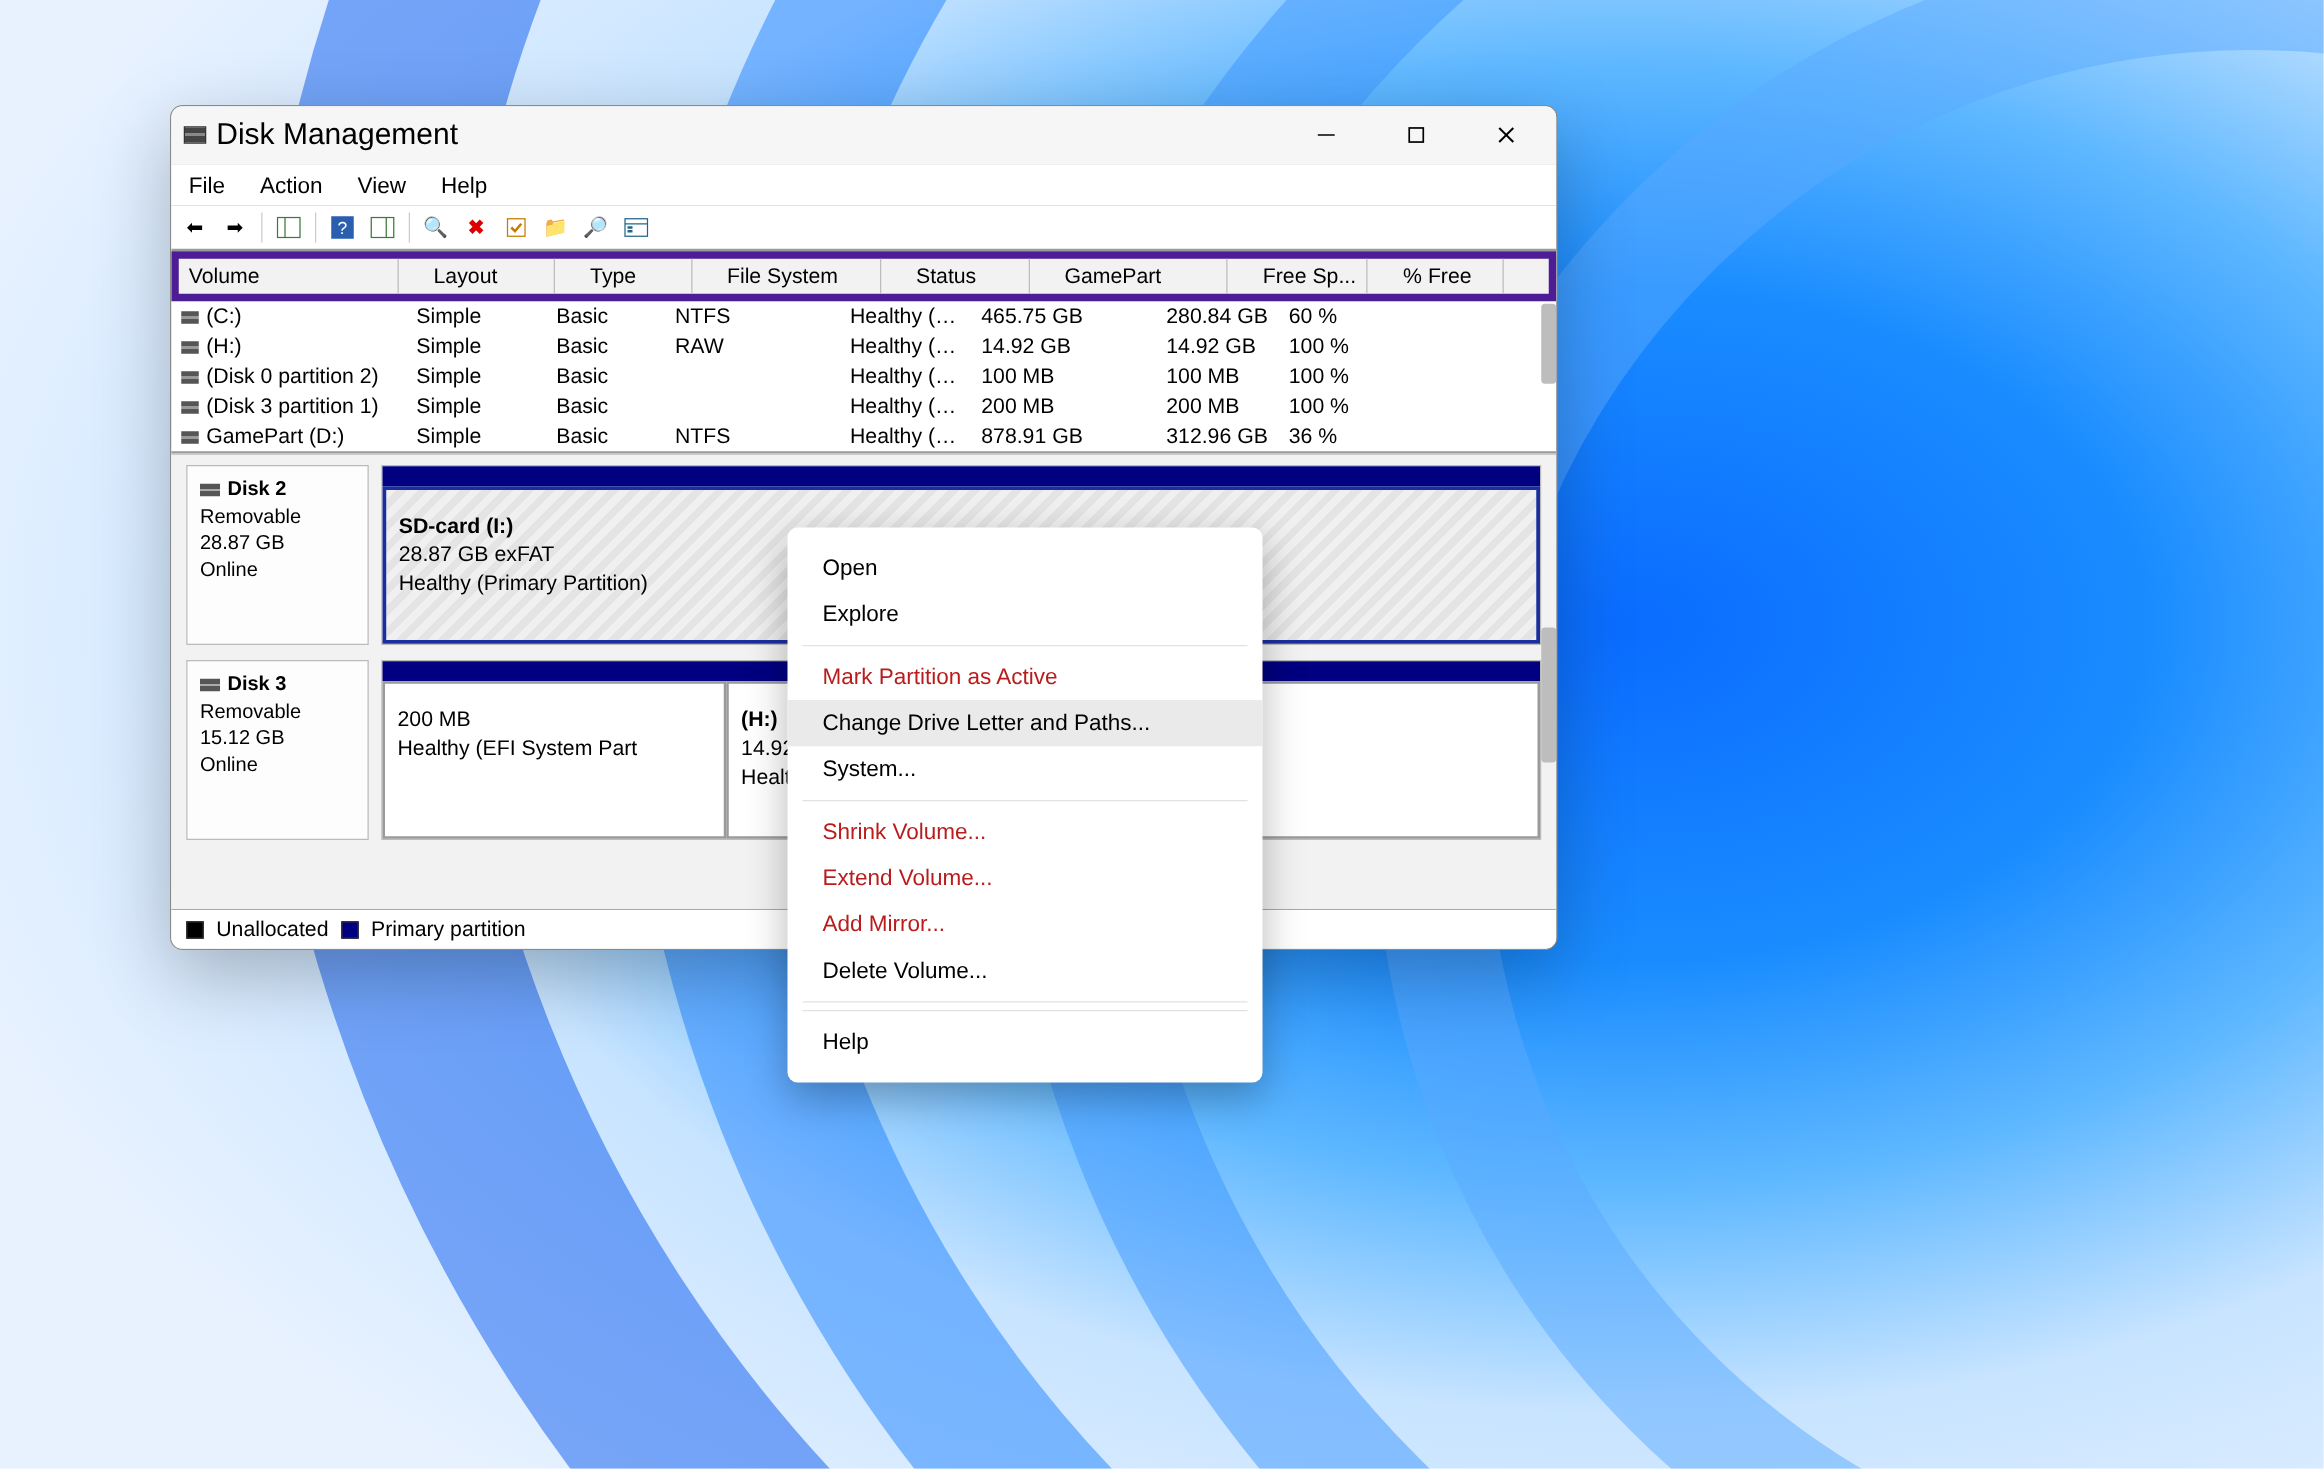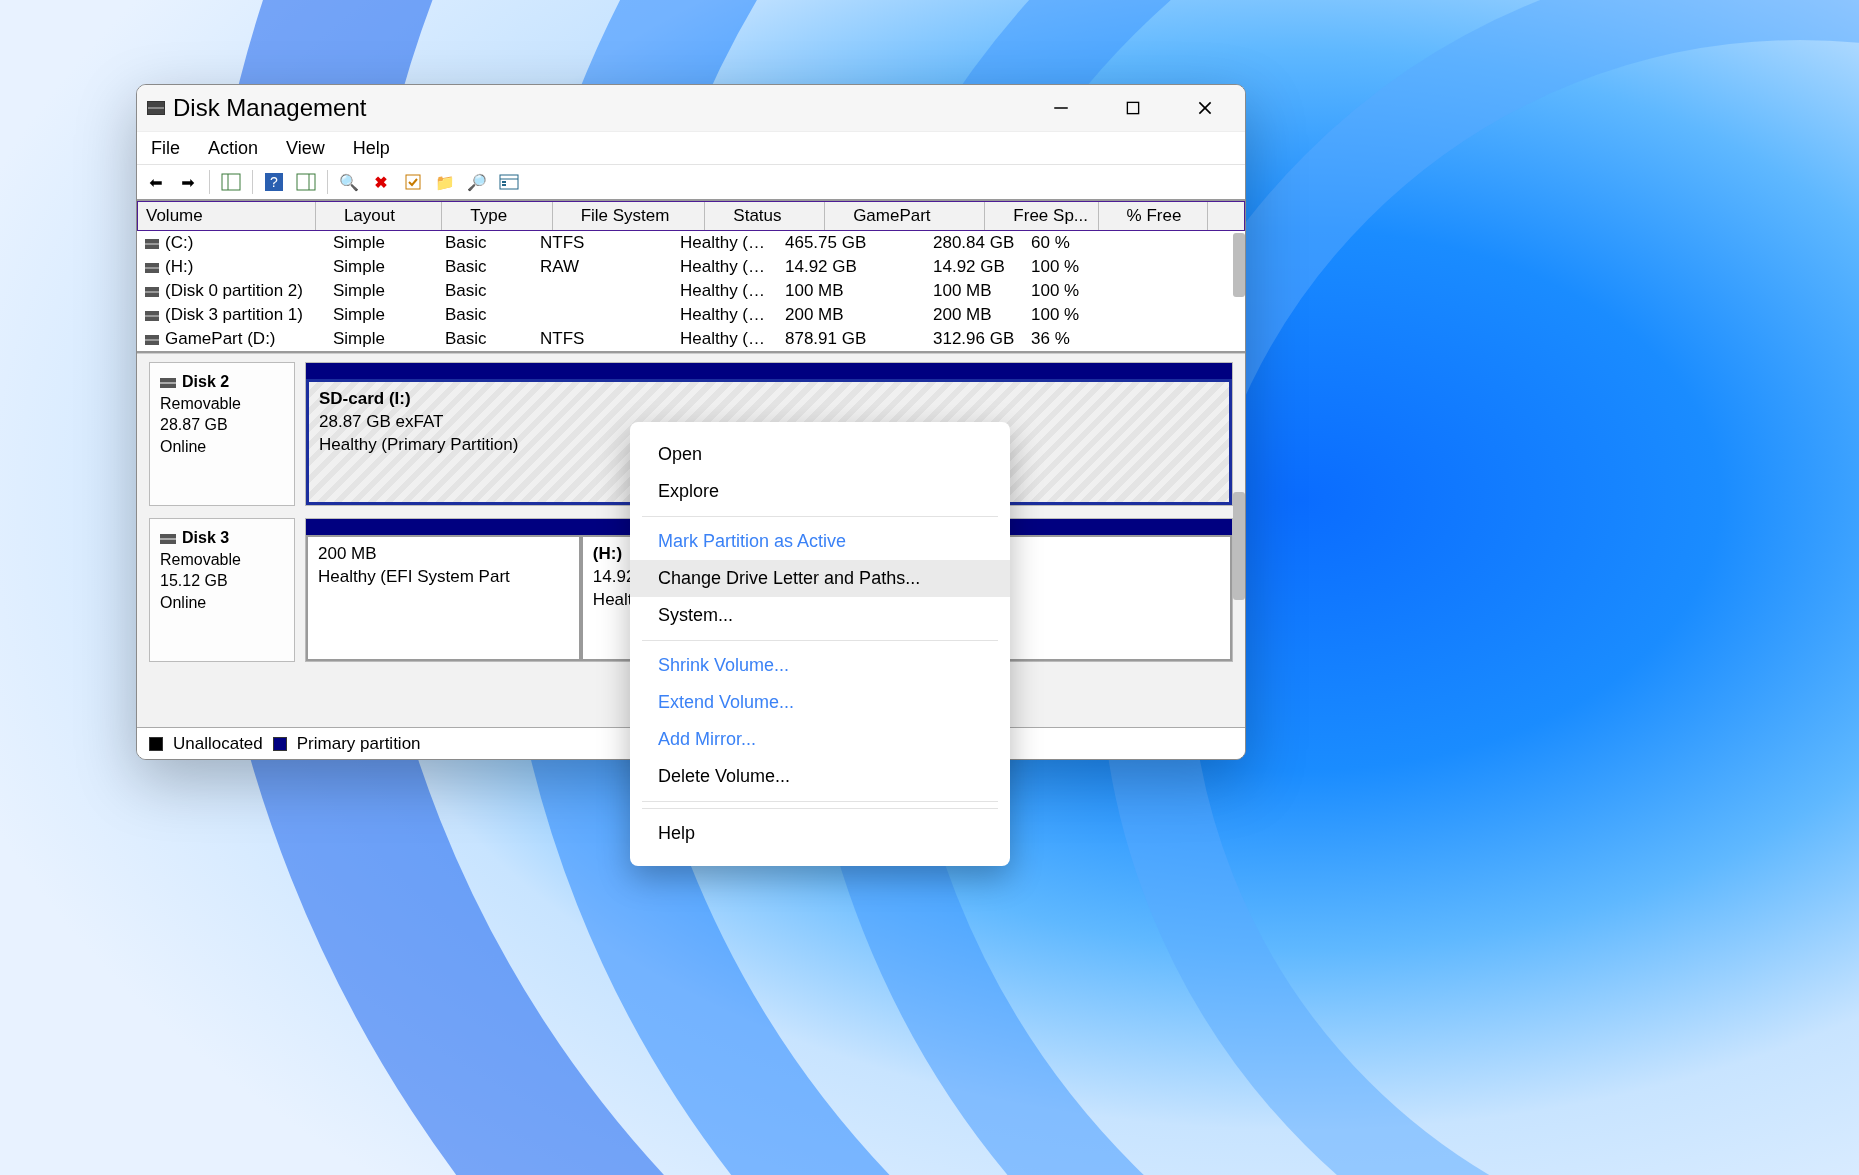--- a/index.html
+++ b/index.html
@@ -31,53 +31,53 @@
   .winbtn { width:44px; height:32px; display:flex; align-items:center; justify-content:center; }
 
   .menubar { height:34px; display:flex; align-items:center; gap:28px; padding:0 14px; border-top:1px solid #eee; border-bottom:1px solid #e3e3e3; font-size:18px; background:#fff;}
   .menubar span { cursor:default; }
 
   .toolbar { height:36px; display:flex; align-items:center; gap:10px; padding:0 8px; border-bottom:2px solid #9a9a9a; background:#fff;}
   .tbicon { width:22px; height:22px; display:flex; align-items:center; justify-content:center; font-size:16px;}
   .tbsep { width:1px; height:24px; background:#ccc; }
 
   .volume-table { border-bottom:2px solid #9a9a9a; }
-  .vthead { display:flex; background:#f2f2f2; border:1px solid #4c1d95; font-size:17px;gap:20px;}
+  .vthead { display:flex; background:#f2f2f2; border:6px solid #4c1d95; font-size:17px;gap:20px;}
   .vthead .th { padding:4px 8px; border-right:1px solid #bcbcbc; }
   .vtbody { position:relative; }
   .vtrow { display:flex; font-size:17px; padding:1px 0;}
   .vtrow .td { padding:1px 8px; overflow:hidden; white-space:nowrap; text-overflow:ellipsis; }
   .col-vol{width:188px} .col-lay{width:112px} .col-type{width:95px} .col-fs{width:140px}
   .col-stat{width:105px} .col-cap{width:148px} .col-free{width:98px} .col-pct{width:94px}
   .vol-icon { display:inline-block; width:14px; height:10px; background:linear-gradient(#555 0 40%,#999 40% 60%,#555 60%); vertical-align:middle; margin-right:6px;}
   .scrollhint { position:absolute; right:0; top:2px; width:12px; height:64px; background:#bdbdbd; border-radius:3px;}
 
   .graphical { flex:1; background:#f2f2f2; border-top:1px solid #ccc; padding:8px 12px 4px; display:flex; flex-direction:column; gap:12px; position:relative; overflow:hidden;}
   .diskrow { display:flex; gap:10px; height:144px;}
   .diskinfo { width:146px; background:#fdfdfd; border:1px solid #bbb; padding:8px 10px; font-size:16px; line-height:1.35;}
   .diskinfo .dname { font-weight:bold; }
   .diskinfo .di-icon{ display:inline-block; width:16px;height:10px; background:linear-gradient(#555 0 40%,#aaa 40% 60%,#555 60%); vertical-align:middle; margin-right:6px;}
   .parts { flex:1; display:flex; flex-direction:column; border:1px solid #bbb; background:#fff;}
   .parts .hdr { height:16px; background:#000080;}
   .parts .body { flex:1; display:flex; }
-  .part { border:2px solid #9a9a9a; padding:6px 10px; font-size:17px; line-height:1.35; position:relative; overflow:hidden;}
+  .part { border:2px solid #9a9a9a; padding:18px 10px; font-size:17px; line-height:1.35; position:relative; overflow:hidden;}
   .part.hatched { background: repeating-linear-gradient(135deg,#f0f0f0 0 6px,#e4e4e4 6px 12px); border:3px solid #1b2e9e;}
   .part .pname { font-weight:bold; }
 
   .legend { height:32px; padding:4px 12px; border-top:1px solid #aaa; background:#fff; display:flex; align-items:center; gap:10px; font-size:17px;}
   .lg-swatch { width:14px; height:14px; display:inline-block; border:1px solid #333;}
   .lg-unalloc{ background:#000;}
   .lg-primary{ background:#000080;}
 
   .scrollhint2 { position:absolute; right:0; top:138px; width:12px; height:108px; background:#bdbdbd; border-radius:3px;}
 
   
   .ctxmenu { position:absolute; top:422px; left:630px; width:380px; background:#fff; box-shadow:0 12px 32px rgba(0,0,0,.28); border-radius:8px; padding:14px 0; font-size:18px; z-index:10;}
   .ctxitem { padding:8px 28px; white-space:nowrap;}
-  .ctxitem.disabled { color:#3b82f6;}
+  .ctxitem.disabled { color:#b91c1c;}
   .ctxitem.hover { background:#eaeaea;}
   .ctxsep { height:1px; background:#e2e2e2; margin:6px 12px;}
 </style>
 </head>
 <body>
 
 <div class="wallpaper">
   <div class="wave w1"></div>
     <div class="wave w2"></div>
     <div class="wave w3"></div>

